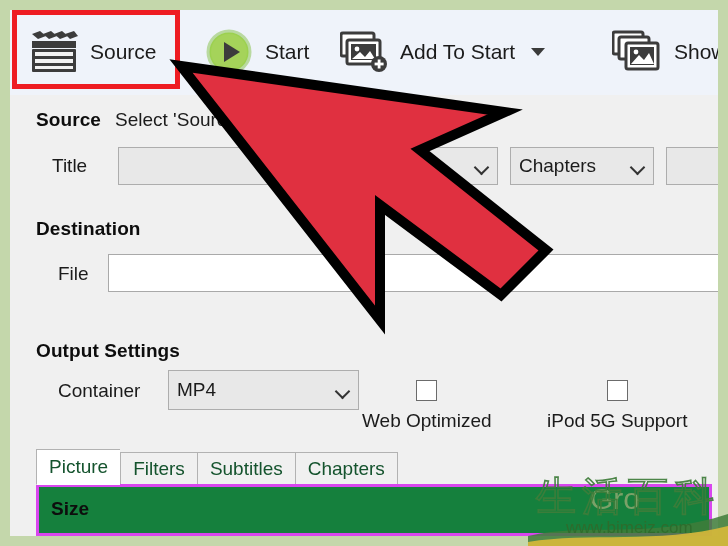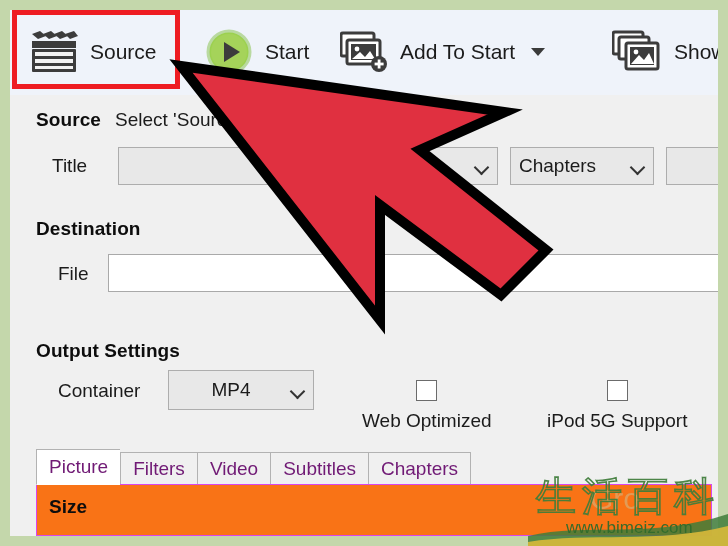--- a/index.html
+++ b/index.html
@@ -195,40 +195,40 @@
     display: flex;
     align-items: flex-end;
   }
   .tab {
     height: 33px;
     box-sizing: border-box;
     display: flex;
     align-items: center;
     padding: 0 12px;
     font-size: 19px;
-    color: #701a75;
+    color: #14532d;
     background: #f0f0f0;
     border: 1px solid #b2b2b2;
     border-right: none;
     position: relative;
   }
   .tab:last-child { border-right: 1px solid #b2b2b2; }
   .tab.active {
     background: #ffffff;
     height: 36px;
     border-bottom: 1px solid #ffffff;
     z-index: 3;
   }
   .tab-content {
     position: absolute;
     left: 0; top: 34px;
     width: 676px;
     height: 52px;
-    background: #f97316;
-    border: 1px solid #d946ef;
+    background: #15803d;
+    border: 3px solid #d946ef;
     box-sizing: border-box;
   }
   .tab-content .size-label {
     position: absolute;
     left: 12px; top: 11px;
     font-size: 19px;
     font-weight: bold;
     color: #0d0d0d;
   }
 
@@ -369,21 +369,21 @@
         <span class="combo-text"></span>
       </div>
 
       <div class="section-title" style="left:26px; top:123px;">Destination</div>
       <div class="field-label" style="left:48px; top:168px;">File</div>
       <div class="textbox" style="left:98px; top:159px; width:620px; height:38px;" title=""></div>
 
       <div class="section-title" style="left:26px; top:219px;margin-top:26px;">Output Settings</div>
 
       <div class="field-label" style="left:48px; top:285px;">Container</div>
-      <div class="combo" style="left:158px; top:275px; width:146px; height:40px;text-align:center;">
+      <div class="combo" style="left:158px; top:275px; width:191px; height:40px;">
         <span class="combo-text">MP4</span>
         <span class="chev"></span>
       </div>
 
       <div class="checkbox-wrap" style="left:352px; top:285px;">
         <span class="checkbox-box"></span>
         <span>Web Optimized</span>
       </div>
 
       <div class="checkbox-wrap" style="left:537px; top:285px;">
@@ -391,23 +391,20 @@
         <span>iPod 5G Support</span>
       </div>
 
       <div class="tab-panel">
         <div class="tab-strip">
           <div class="tab active">
             <span>Picture</span>
           </div>
           <div class="tab">
             <span>Filters</span>
-          </div>
-          <div class="tab">
-            <span>Video</span>
           </div>
           <div class="tab">
             <span>Subtitles</span>
           </div>
           <div class="tab">
             <span>Chapters</span>
           </div>
         </div>
         <div class="tab-content">
           <div class="size-label">Size</div>

